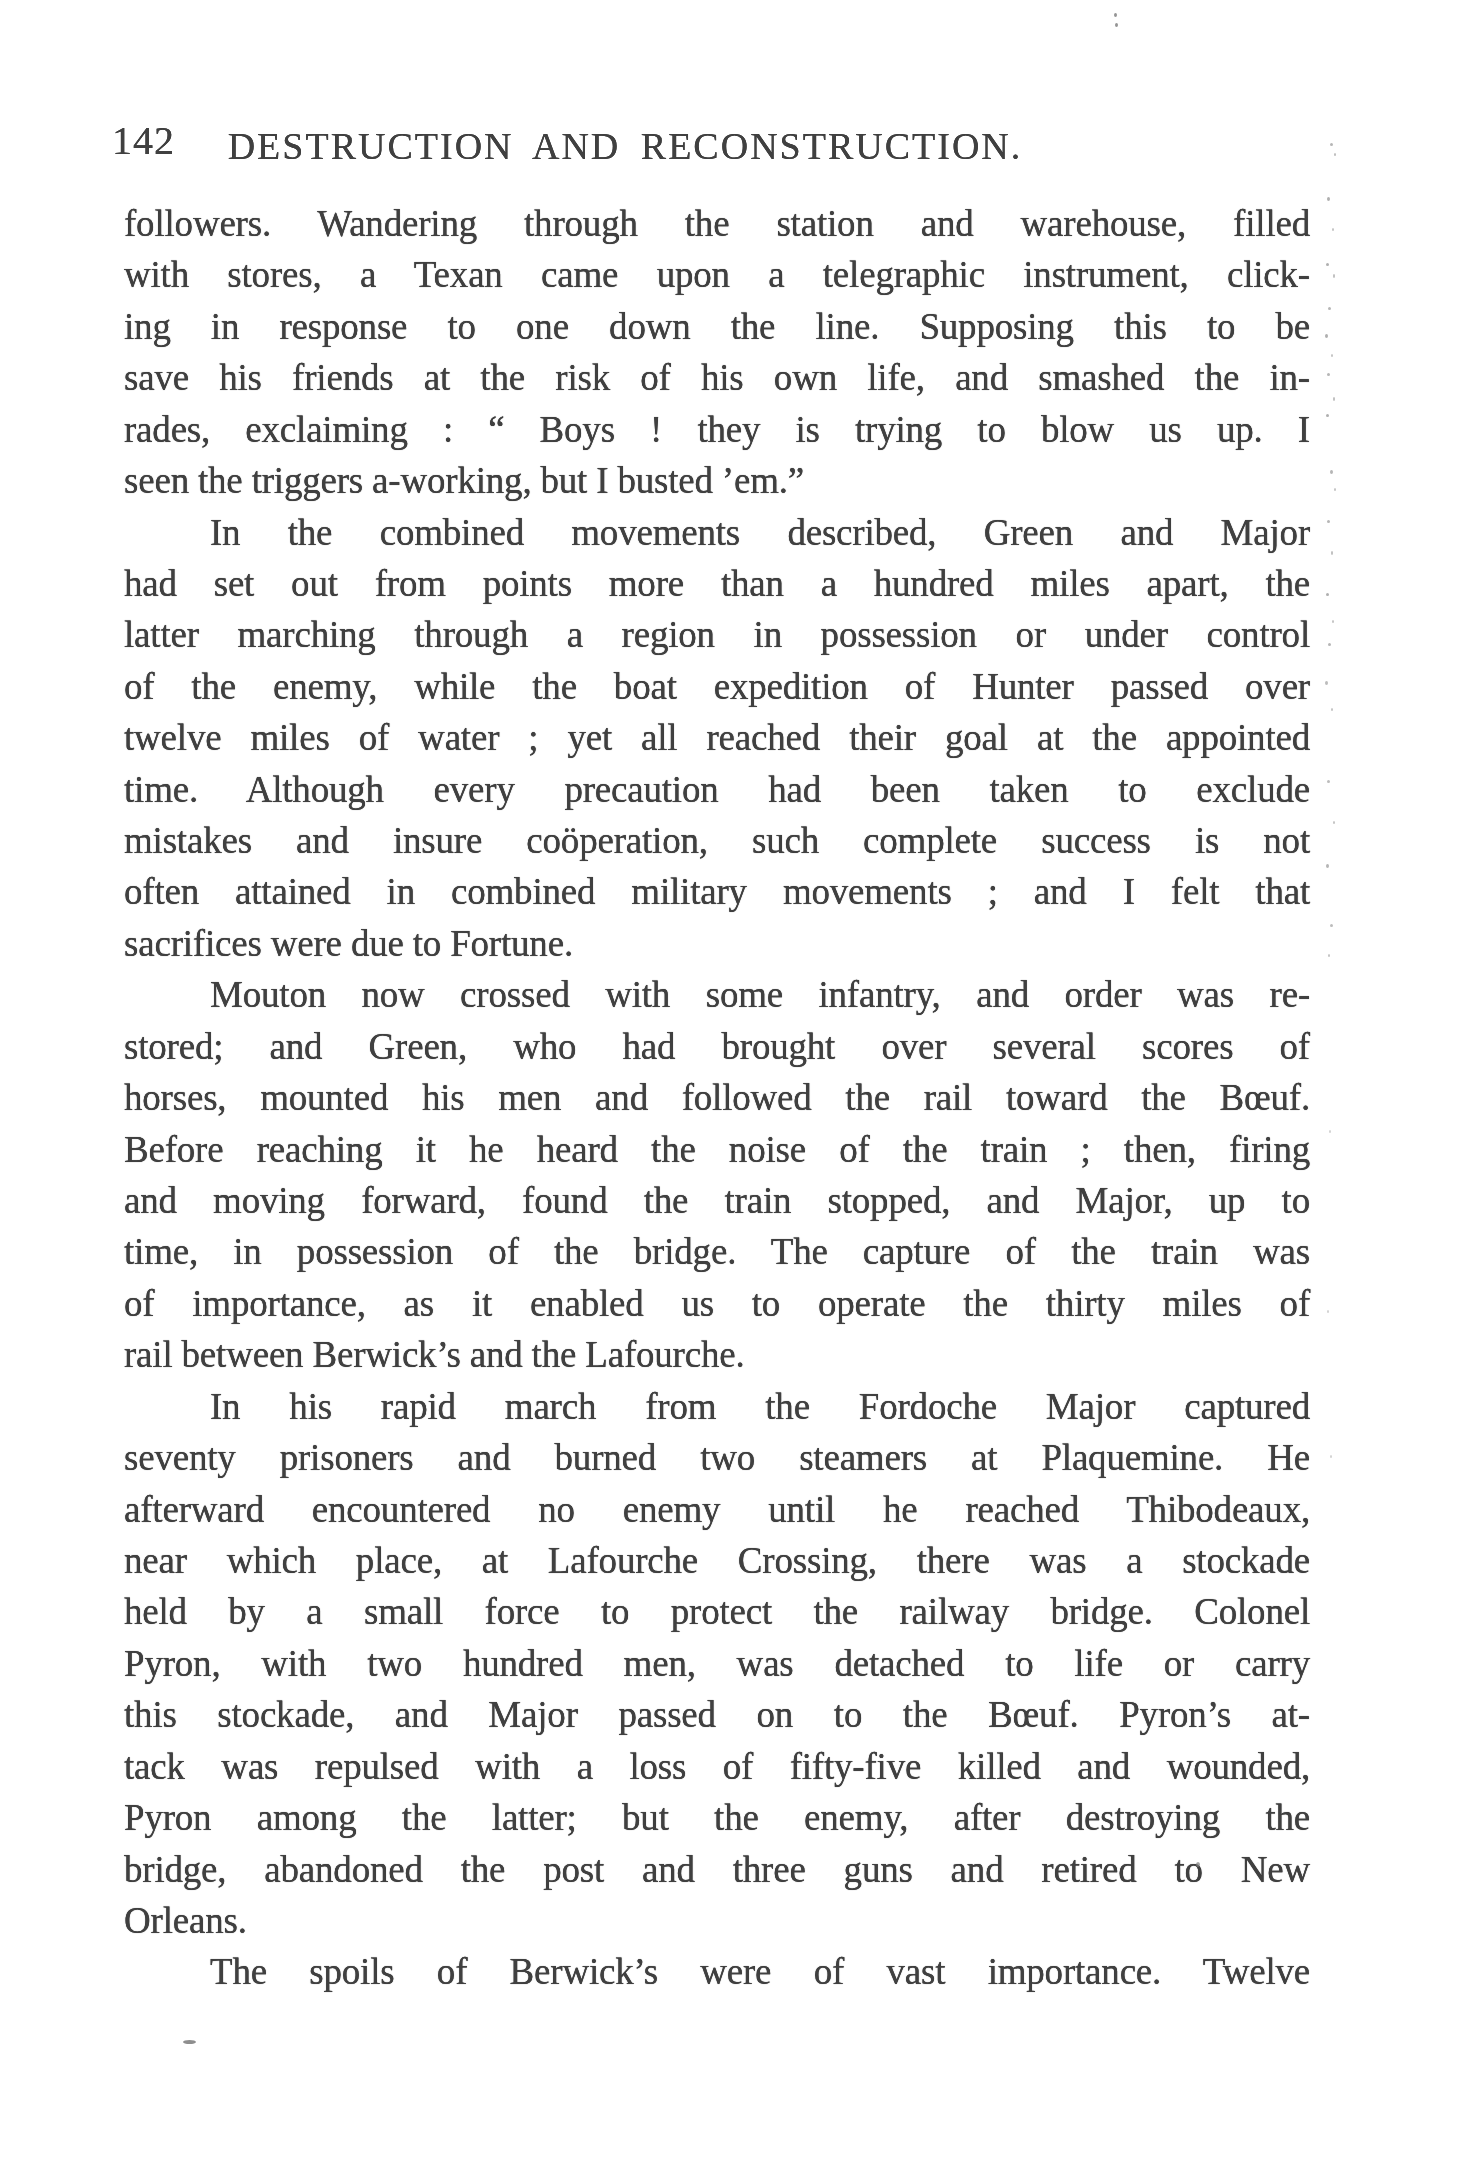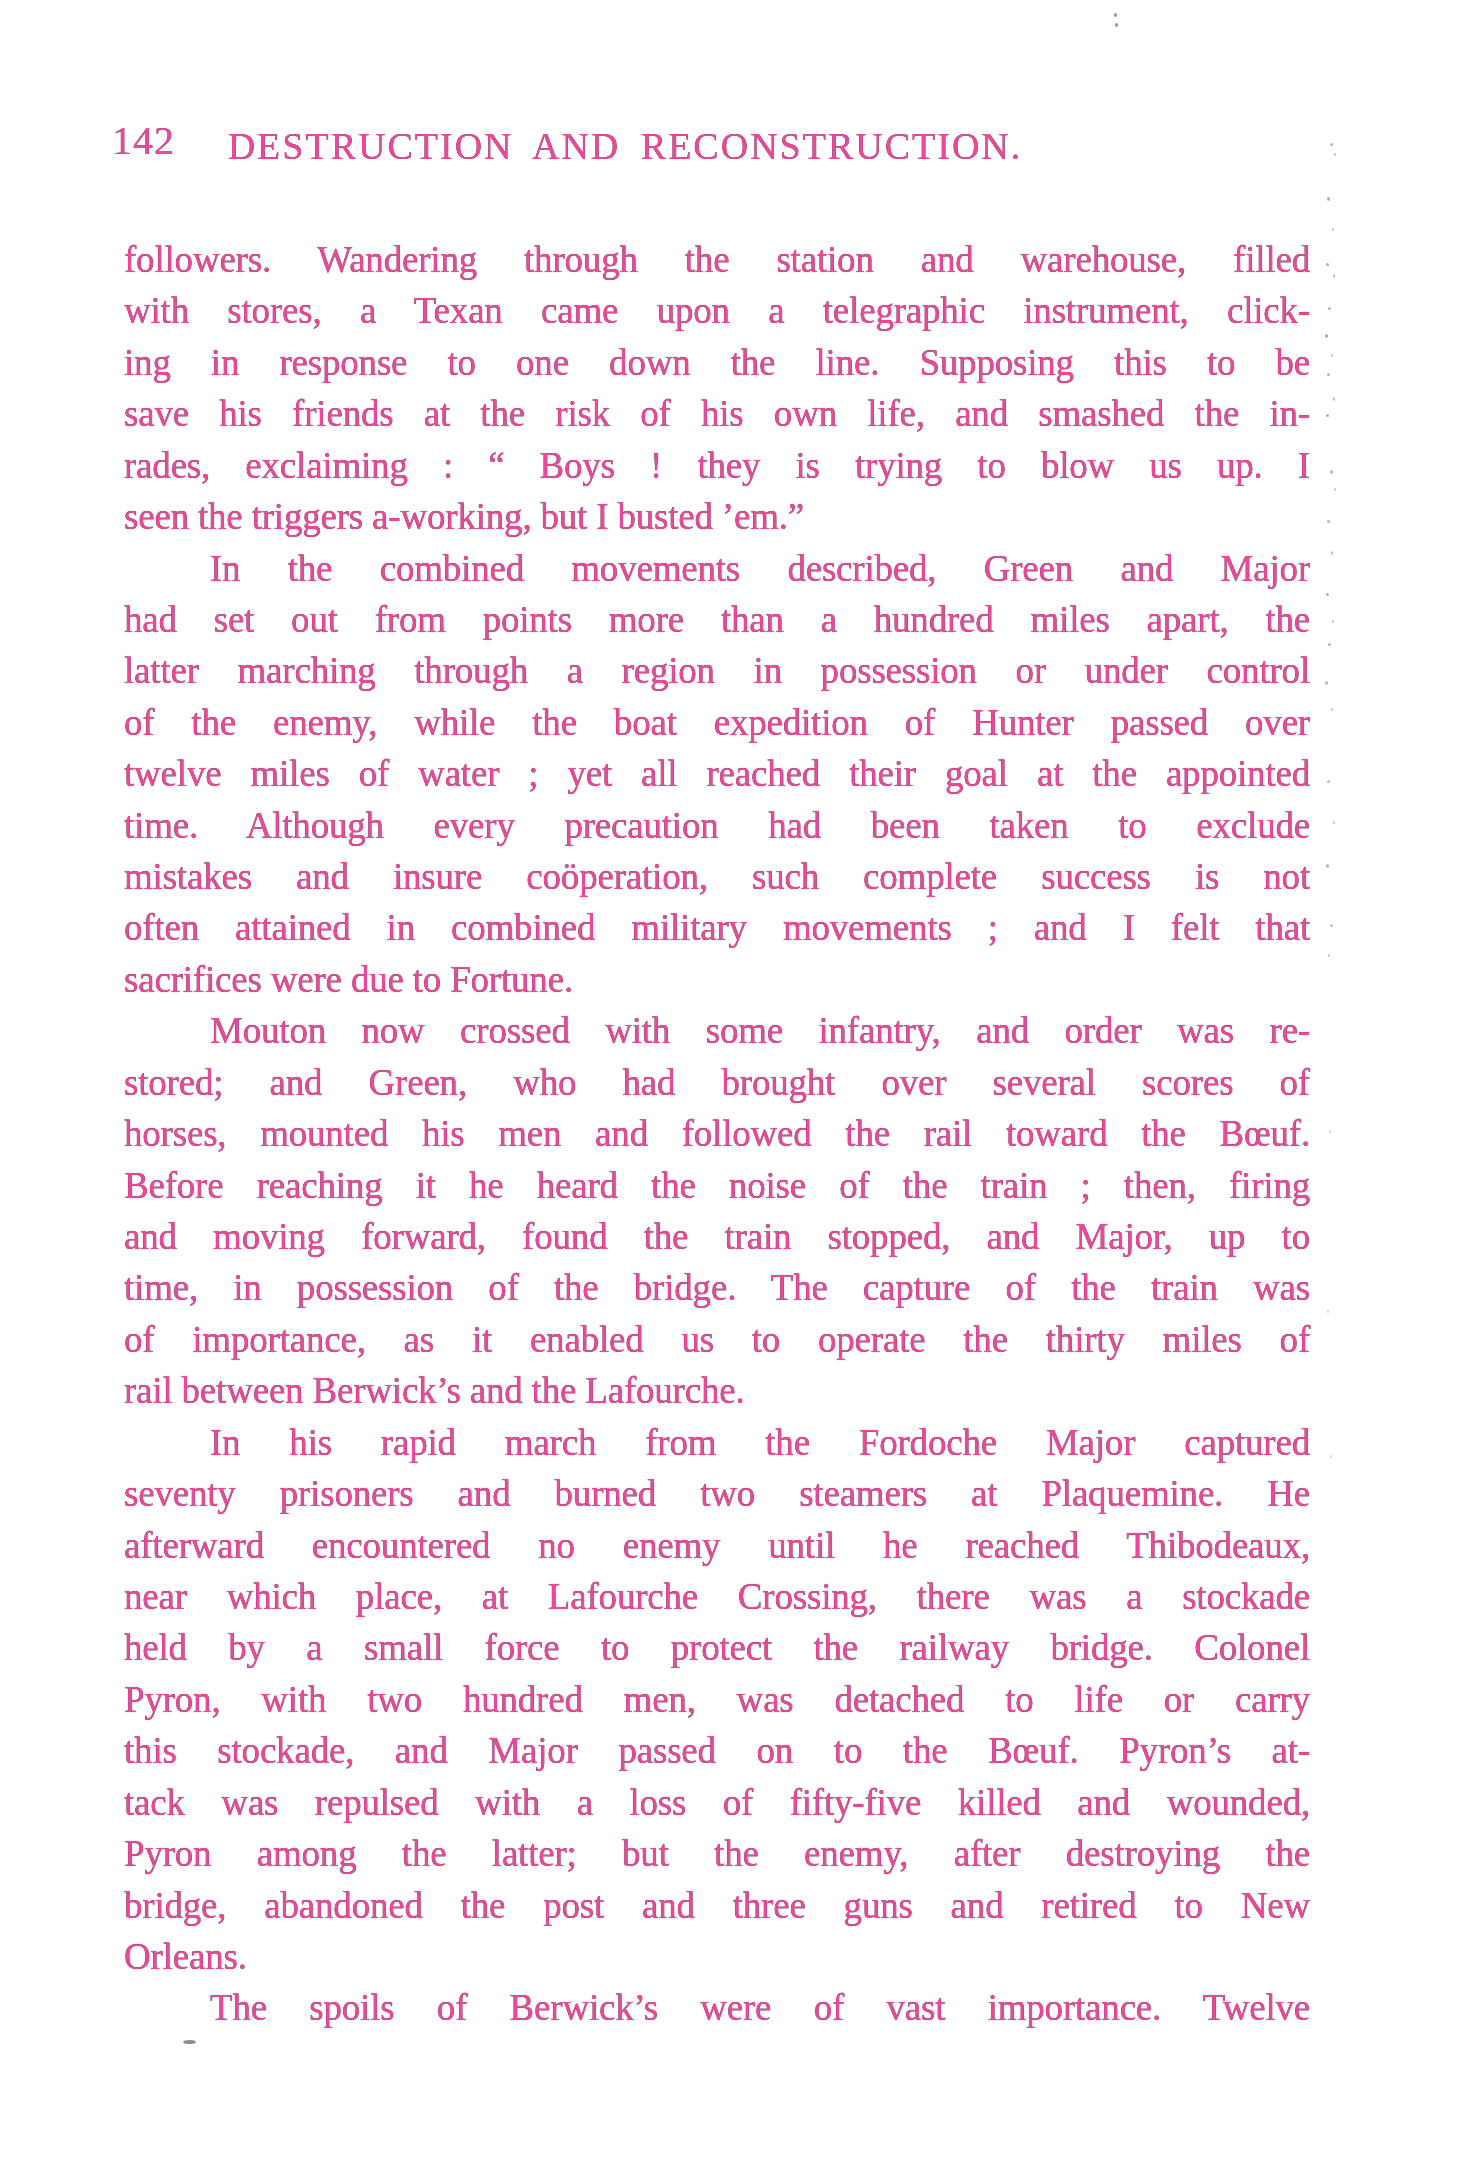--- a/index.html
+++ b/index.html
@@ -2,21 +2,21 @@
 <html><head>
 <meta charset="utf-8">
 <style>
   html,body{margin:0;padding:0;background:#ffffff;}
   .page{
     position:relative;
     width:1471px;height:2184px;
     background:#ffffff;
     overflow:hidden;
     font-family:"Liberation Serif", serif;
-    color:#ec4899;
+    color:#404040;
   }
   .page-number{
     position:absolute;
     left:112px;top:120px;
     font-size:40px;line-height:42px;
     letter-spacing:1px;
     text-shadow:0 0 0.6px rgba(0,0,0,.85);
   }
   .running-title{
     position:absolute;
@@ -24,21 +24,20 @@
     transform:translateX(-50%);
     white-space:nowrap;
     font-size:38px;line-height:32px;
     letter-spacing:2px;word-spacing:9px;
     text-shadow:0 0 0.6px rgba(0,0,0,.85);
   }
   .page-body{
     position:absolute;
     left:124px;top:198px;
     width:1186px;
-    margin-top:36px;
   }
   .paragraph{margin:0;padding:0;}
   .line{
     height:51.43px;
     line-height:51.43px;
     font-size:37px;
     letter-spacing:-0.2px;
     text-align:justify;
     text-align-last:justify;
     text-justify:inter-word;

